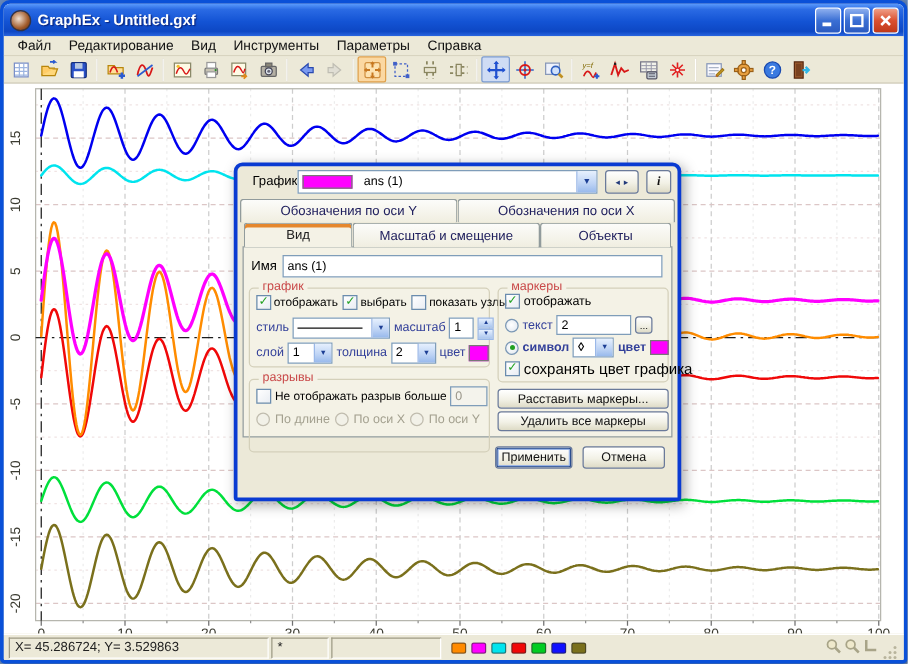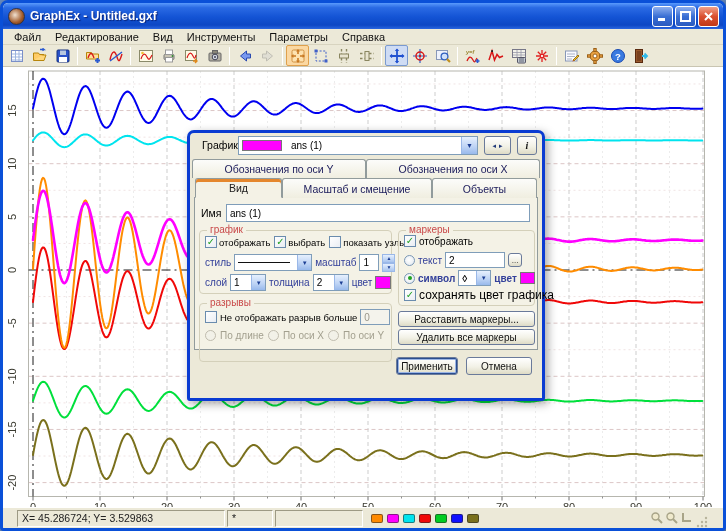--- a/index.html
+++ b/index.html
@@ -20,21 +20,21 @@
   .toolbar{height:22px;background:#ece9d8;display:flex;align-items:center;padding-left:2px;border-bottom:1px solid #c9c5b2;}
   .tb-btn{width:23px;height:21px;display:flex;align-items:center;justify-content:center;border:1px solid transparent;border-radius:2px;flex:none;}
   .tb-btn svg{display:block;}
   .tb-btn.active-orange{background:#fbd8a2;border-color:#dfa04c;}
   .tb-btn.active-blue{background:#cfdcf4;border-color:#7a9ad0;}
   .tb-btn.disabled{opacity:.5;filter:grayscale(.8);}
   .tb-sep{width:1px;height:18px;background:#c2bda8;border-right:1px solid #fff;margin:0 3px;flex:none;}
   
   .client{position:absolute;left:0;top:64px;width:720px;height:440px;background:#fff;}
   
-  .statusbar{position:absolute;left:0;top:504px;width:720px;height:21px;background:#ece9d8;border-top:1px solid #fff;display:flex;align-items:center;padding:0 14px;font-size:10.5px;color:#222;}
+  .statusbar{position:absolute;left:0;top:504px;width:720px;height:21px;background:#ece9d8;border-top:1px solid #fff;display:flex;align-items:center;padding:0 4px;font-size:10.5px;color:#222;}
   .sb-panel{height:17px;border:1px solid;border-color:#9d9a84 #fff #fff #9d9a84;display:flex;align-items:center;padding:0 4px;margin-right:2px;white-space:nowrap;}
   .sb-swatches{display:flex;gap:4px;align-items:center;padding:0 6px;}
   .sb-swatch{width:12px;height:9px;border-radius:2px;border:1px solid rgba(40,40,40,.55);}
   .sb-icons{display:flex;gap:2px;align-items:center;margin-left:4px;}
   .sb-grip{width:14px;height:14px;margin-left:2px;align-self:flex-end;}
   
   .dialog{position:absolute;left:184px;top:127px;width:358px;height:271px;border:3px solid #0a3bd2;border-radius:7px 7px 3px 3px;background:#ece9d8;box-shadow:3px 3px 10px rgba(0,0,0,.35);}
   .dlg-title{height:20px;background:linear-gradient(180deg,#4a8cf4 0%,#1a5ade 30%,#0e4ace 70%,#2a64e0 100%);color:#fff;font-size:11px;font-weight:bold;display:flex;align-items:center;padding-left:6px;border-radius:4px 4px 0 0;text-shadow:1px 1px 1px rgba(0,0,60,.6);white-space:nowrap;}
   .dlg-body{position:relative;width:352px;height:245px;font-size:10px;color:#000;}
   .dlg-label{position:absolute;font-size:10.5px;color:#000;}

